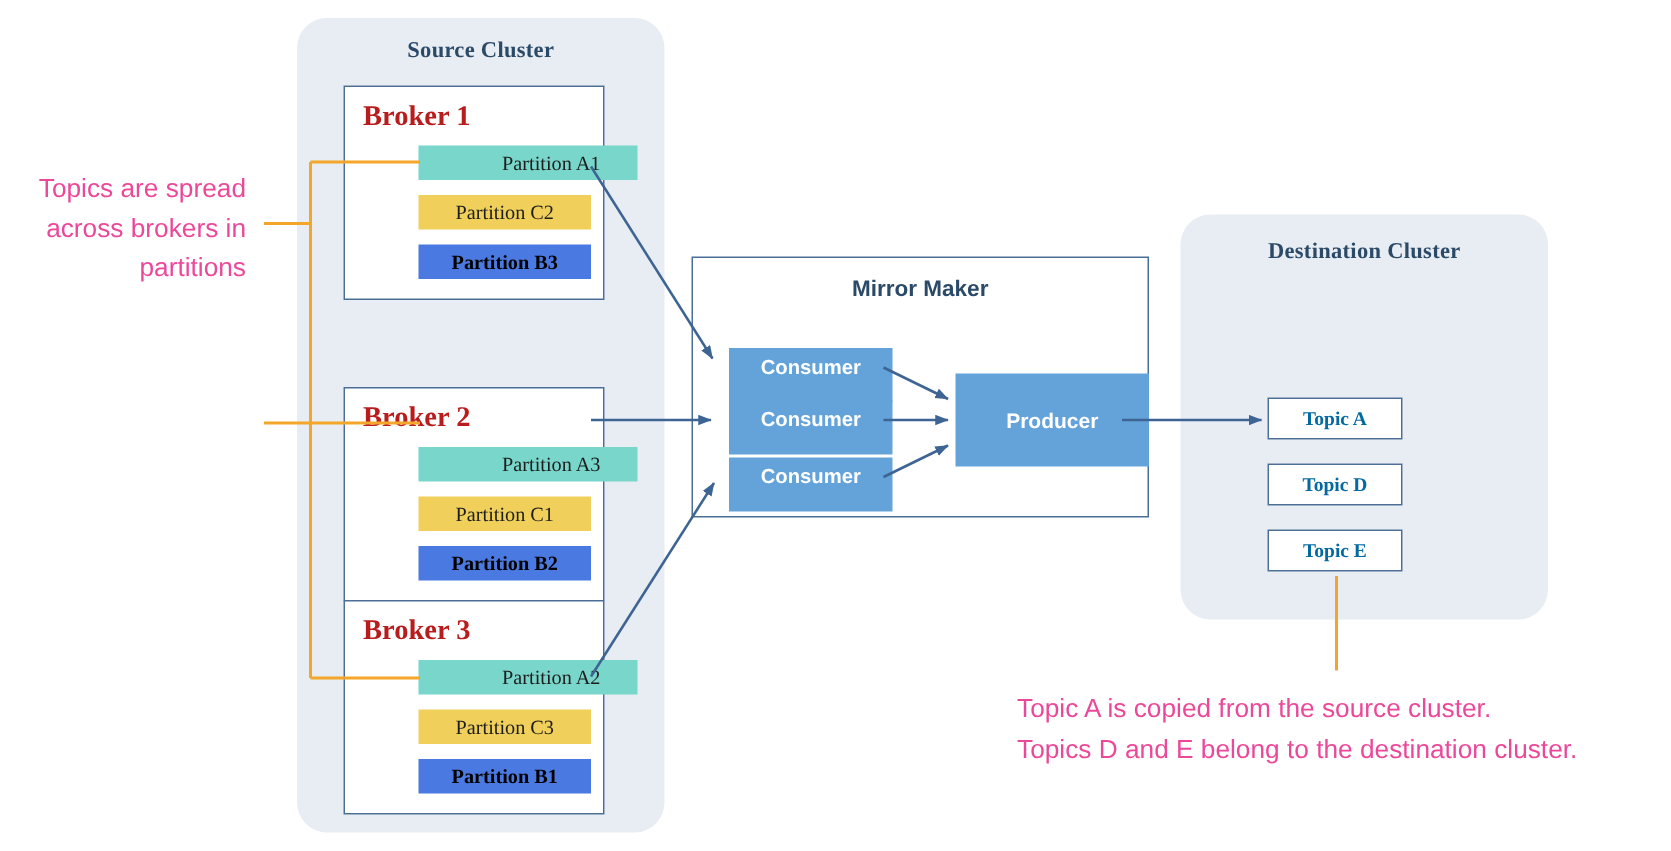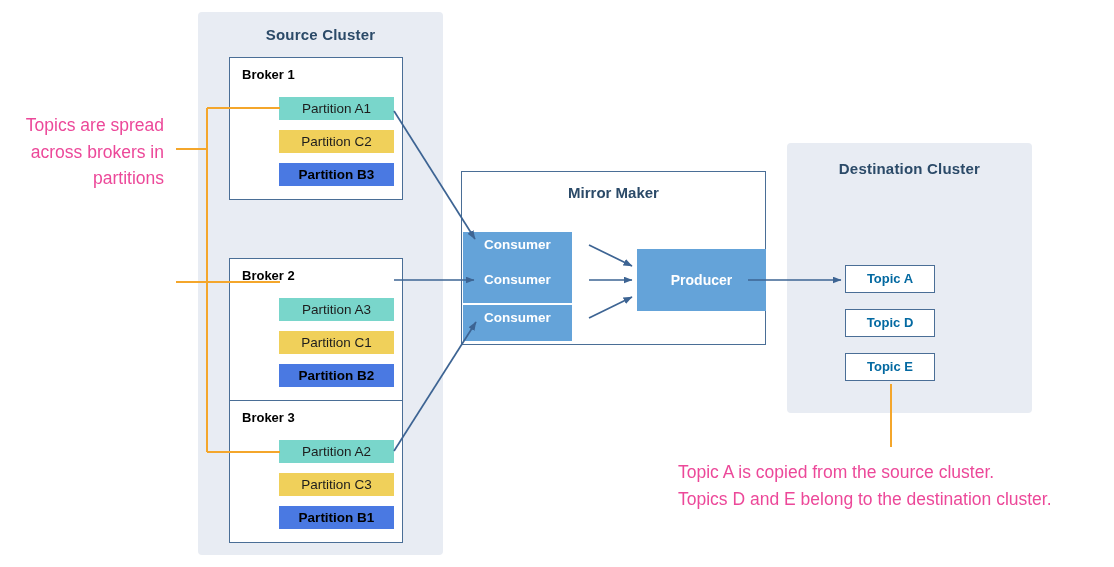--- a/index.html
+++ b/index.html
@@ -1,40 +1,40 @@
 <!DOCTYPE html>
 <html><head>
 <meta charset="utf-8">
 <style>
   html,body{margin:0;padding:0;background:#ffffff;}
   body{font-family:"Liberation Sans", sans-serif;}
   .stage{position:relative;width:1114px;height:567px;background:#ffffff;overflow:hidden;}
 
   
-  .cluster{position:absolute;background:#E8ECF3;border-radius:4px;}
+  .cluster{position:absolute;background:#E8ECF3;border-radius:20px;font-family:Liberation Serif, serif;}
   .cluster-title{text-align:center;font-size:15px;font-weight:bold;color:#2B4A68;letter-spacing:.2px;}
   #source-cluster{left:198px;top:12px;width:245px;height:543px;}
   #source-cluster .cluster-title{margin-top:14px;}
   #dest-cluster{left:787px;top:143px;width:245px;height:270px;}
   #dest-cluster .cluster-title{margin-top:17px;}
 
   
   .broker{position:absolute;left:31px;width:172px;height:141px;background:#ffffff;border:1.5px solid #4A6E96;}
-  .broker-label{margin:9px 0 0 12px;font-size:13px;font-weight:bold;color:#000000;}
+  .broker-label{margin:9px 0 0 12px;font-size:19px;font-weight:bold;color:#b91c1c;}
   .partition{position:absolute;left:49px;width:115px;height:23px;line-height:23px;text-align:center;font-size:13.5px;color:#1d1d1d;}
   .partition.teal{background:#79D6CB;}
   .partition.yellow{background:#F0D05A;}
   .partition.blue{background:#4A79E2;color:#000000;font-weight:bold;}
-  .p0{top:39px;} .p1{top:72px;} .p2{top:105px;}
+  .p0{top:39px;padding-left:31px;} .p1{top:72px;} .p2{top:105px;}
 
   
   #mirror-maker{position:absolute;left:461px;top:171px;width:303px;height:172px;background:#ffffff;border:1.5px solid #4A6E96;}
   #mirror-maker .mm-title{margin-top:12px;text-align:center;font-size:15px;font-weight:bold;color:#2B4A68;}
   .node{position:absolute;background:#64A3D9;color:#ffffff;font-weight:bold;text-align:center;}
-  .consumer{left:1px;width:109px;height:36px;line-height:26px;font-size:13.5px;}
+  .consumer{left:24px;width:109px;height:36px;line-height:26px;font-size:13.5px;}
   #consumer-0{top:60px;} #consumer-1{top:95px;} #consumer-2{top:133px;}
   #producer{left:175px;top:77px;width:129px;height:62px;line-height:62px;font-size:14px;}
 
   
   .topic{position:absolute;left:58px;width:88px;height:26px;line-height:26px;background:#ffffff;border:1.5px solid #4A6E96;text-align:center;font-size:13px;font-weight:bold;color:#0369a1;}
   #topic-0{top:122px;} #topic-1{top:166px;} #topic-2{top:210px;}
 
   
   .ann{position:absolute;color:#ec4899;font-size:17.5px;line-height:26.5px;}
   #ann-left{left:0px;top:112px;width:164px;text-align:right;}

